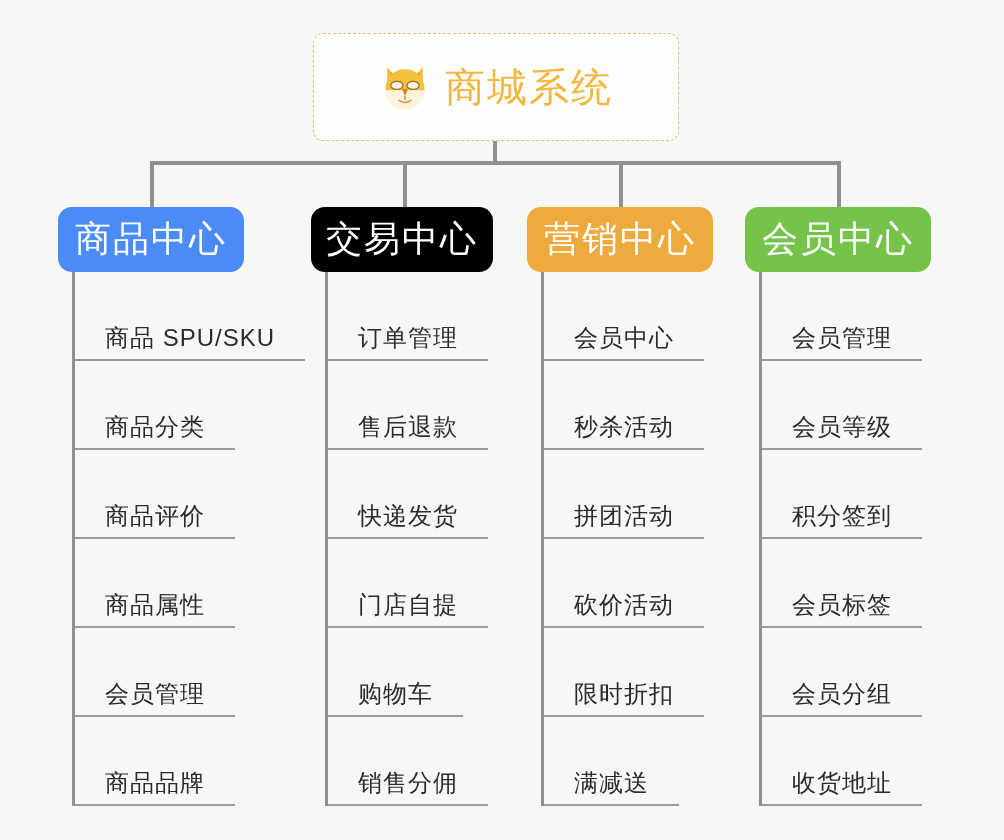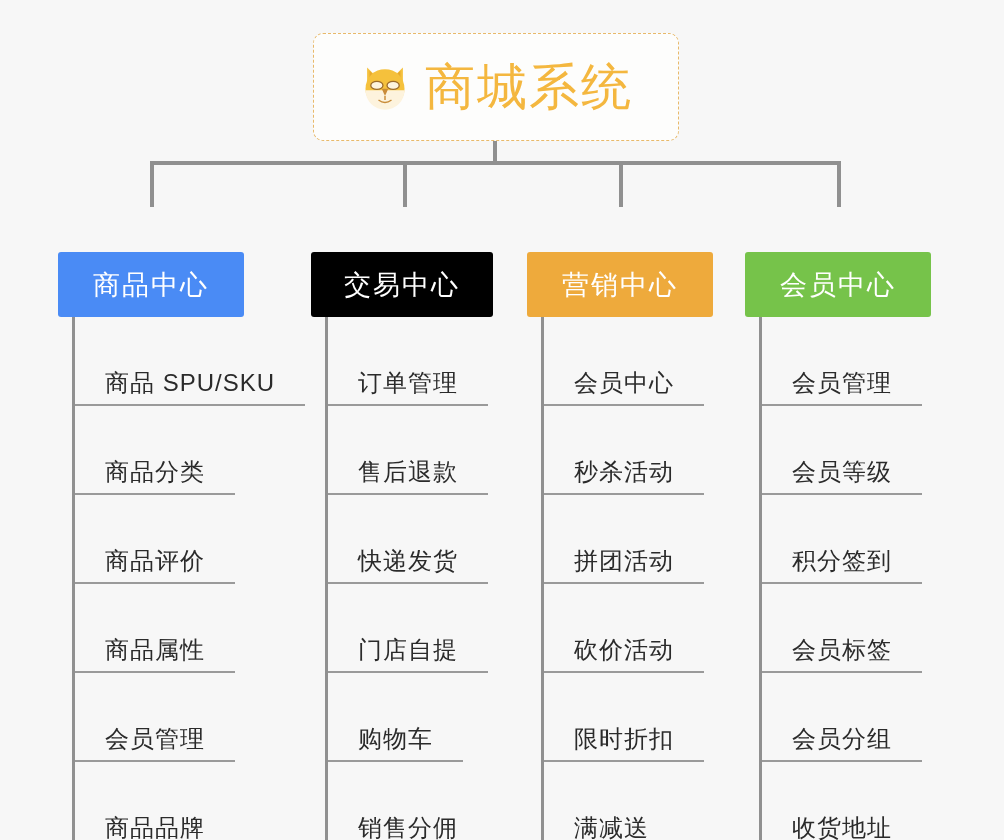--- a/index.html
+++ b/index.html
@@ -38,21 +38,21 @@
   }
   .root-emoji {
     width: 52px;
     height: 52px;
     flex: 0 0 52px;
     position: relative;
     display: block;
   }
   .root-emoji svg { display: block; width: 52px; height: 52px; }
   .root-title {
-    font-size: 50px;
+    font-size: 40px;
     line-height: 1;
     color: #f4b73f;
     letter-spacing: 2px;
     white-space: nowrap;
   }
 
   
   .conn {
     position: absolute;
     background: #909090;
@@ -76,29 +76,28 @@
   }
 
   
   .column {
     position: absolute;
     top: 207px;
   }
   .cat-header {
     box-sizing: border-box;
     height: 65px;
-    border-radius: 3px;
+    border-radius: 14px;
     display: flex;
     align-items: center;
     justify-content: center;
     color: #ffffff;
-    font-size: 27px;
+    font-size: 36px;
     letter-spacing: 2px;
     white-space: nowrap;
-    margin-top: 45px;
   }
 
   
   .leaf-wrap {
     position: relative;
     margin-top: 0;
     padding-left: 14px;
   }
   .leaf-trunk {
     position: absolute;

